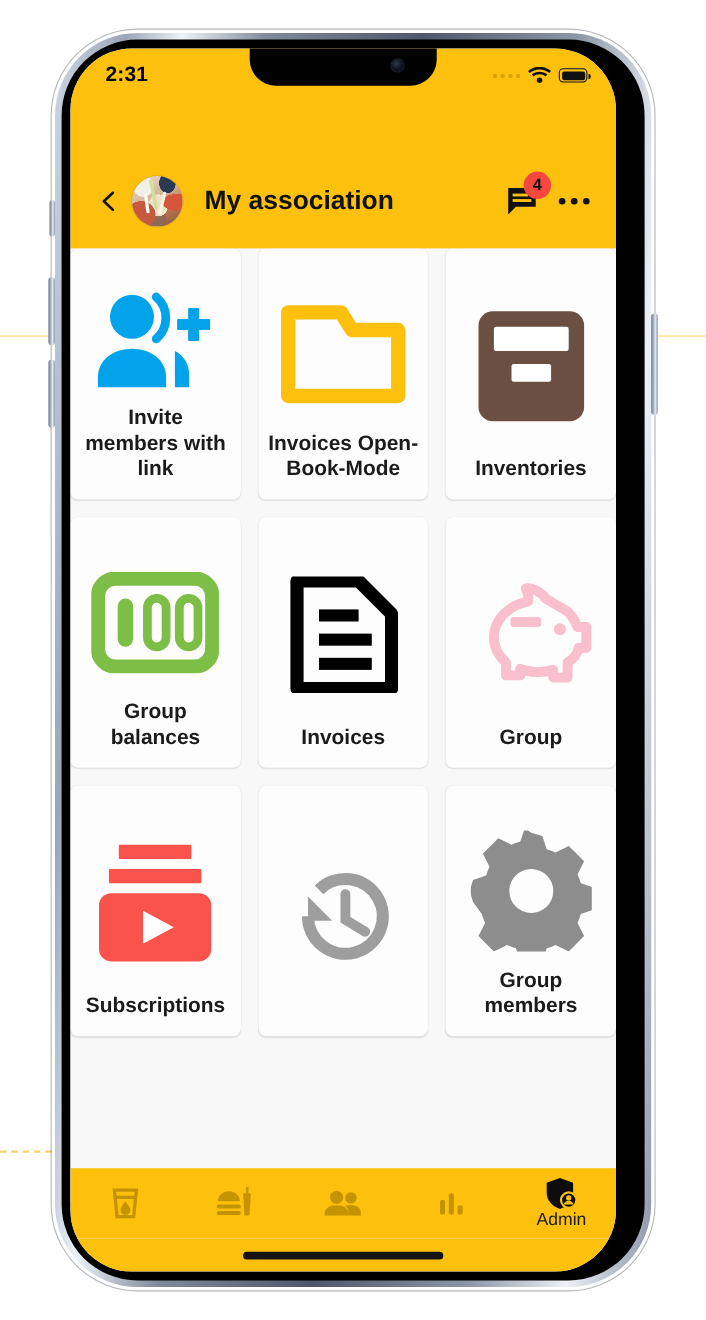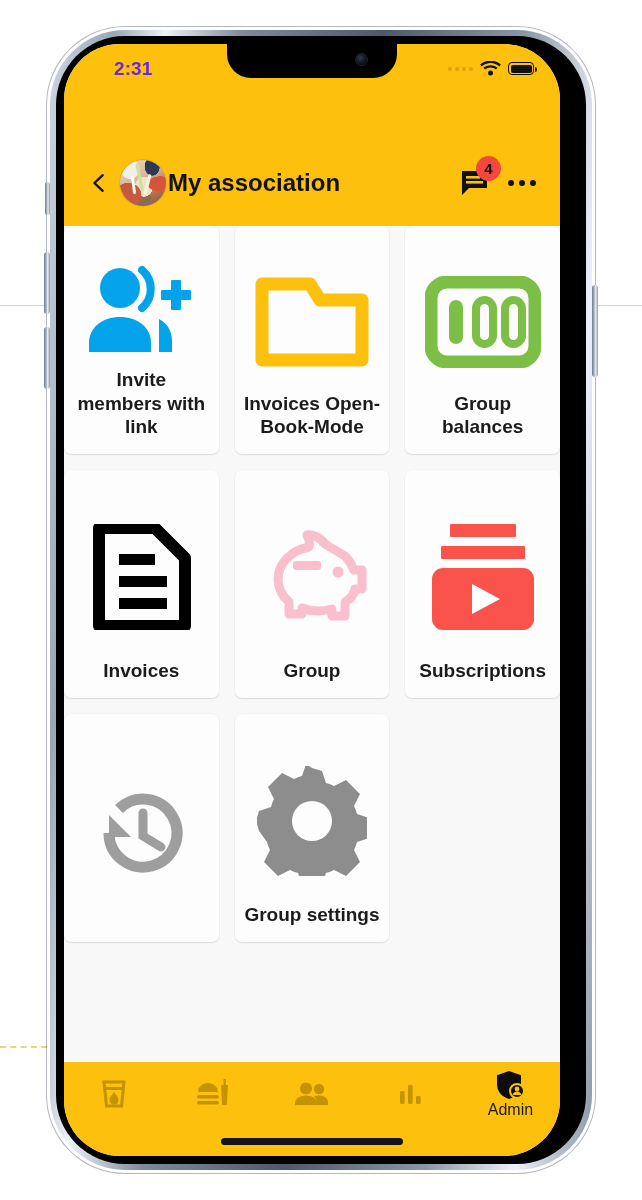--- a/index.html
+++ b/index.html
@@ -56,23 +56,22 @@
   .notch{
     position:absolute;left:50%;transform:translateX(-50%);top:-14px;
     width:170px;height:48px;background:#000;border-radius:0 0 24px 24px;
   }
   .notch-cam{
     position:absolute;right:30px;top:24px;width:11px;height:11px;border-radius:50%;
     background:radial-gradient(circle at 40% 35%,#2d3a48 0%,#10161d 55%,#05090c 100%);
     box-shadow:0 0 0 1px #1b232c;
   }
   .clock{
-    position:absolute;left:32px;top:14px;font-size:19px;font-weight:700;color:#6d28d9;
+    position:absolute;left:32px;top:14px;font-size:19px;font-weight:700;color:#000000;
     letter-spacing:.1px;
-    margin-left:18px;
   }
   .status-right{
     position:absolute;right:26px;top:17px;display:flex;align-items:center;gap:7px;
   }
   .sig-dots{display:flex;gap:3px;align-items:flex-end;}
   .sig-dots i{width:4px;height:4px;border-radius:50%;background:#d9a200;display:block;}
   .batt{
     width:26px;height:13px;border:1.6px solid #111;border-radius:4px;position:relative;
     box-sizing:border-box;
   }
@@ -101,21 +100,21 @@
       radial-gradient(ellipse at 88% 52%,#d4553c 0 22%,transparent 23%),
       radial-gradient(ellipse at 18% 76%,#c65a3f 0 24%,transparent 25%),
       radial-gradient(ellipse at 52% 58%,#efe2c6 0 26%,transparent 27%),
       radial-gradient(ellipse at 46% 92%,#8e6a52 0 28%,transparent 29%),
       linear-gradient(150deg,#e9ddc8 0%,#d9b89a 40%,#b9724f 70%,#7e5640 100%);
   }
   .ap2{left:40%;top:6%;width:7%;height:60%;background:#cfe0a0;transform:rotate(-12deg);}
   .ap3{left:56%;top:30%;width:6%;height:46%;background:#f6f2e4;transform:rotate(14deg);}
   .ap4{left:26%;top:34%;width:6%;height:40%;background:#fdfaf0;transform:rotate(-8deg);}
   .title{
-    font-size:24px;font-weight:700;color:#121212;margin-left:2px;white-space:nowrap;
+    font-size:24px;font-weight:700;color:#121212;margin-left:20px;white-space:nowrap;
   }
   .appbar-right{margin-left:auto;display:flex;align-items:center;gap:18px;}
   .chat-wrap{position:relative;width:30px;height:28px;cursor:pointer;}
   .badge{
     position:absolute;right:-11px;top:-13px;min-width:25px;height:25px;border-radius:50%;
     background:#F4473D;color:#111;font-size:15px;font-weight:700;
     display:flex;align-items:center;justify-content:center;box-sizing:border-box;padding:0 4px;
   }
   .kebab{display:flex;gap:5px;align-items:center;cursor:pointer;padding:4px 0;}
   .kebab i{width:6px;height:6px;border-radius:50%;background:#111;display:block;}
@@ -242,20 +241,30 @@
 
         <div class="tile">
           <div class="tile-icon">
             <svg width="120" height="96" viewBox="0 0 120 96">
               <path d="M10 10h48l10 16h42v60H10z" fill="none" stroke="#FCC00D" stroke-width="13" stroke-linejoin="round"></path>
             </svg>
           </div>
           <div class="tile-label">Invoices Open-Book-Mode</div>
         </div>
 
+        <div class="tile">
+          <div class="tile-icon">
+            <svg width="104" height="108" viewBox="0 0 104 108">
+              <rect x="4" y="4" width="96" height="100" rx="13" fill="#6B4F42"></rect>
+              <rect x="18" y="18" width="68" height="22" rx="2" fill="#fff"></rect>
+              <rect x="34" y="52" width="36" height="16" rx="2" fill="#fff"></rect>
+            </svg>
+          </div>
+          <div class="tile-label">Inventories</div>
+        </div>
 
         <div class="tile">
           <div class="tile-icon">
             <svg width="116" height="92" viewBox="0 0 116 92">
               <rect x="6" y="6" width="104" height="80" rx="16" fill="none" stroke="#7CBE46" stroke-width="13"></rect>
               <rect x="24" y="24" width="14" height="44" rx="7" fill="#7CBE46"></rect>
               <rect x="51" y="24" width="17" height="44" rx="8.5" fill="none" stroke="#7CBE46" stroke-width="8"></rect>
               <rect x="80" y="24" width="17" height="44" rx="8.5" fill="none" stroke="#7CBE46" stroke-width="8"></rect>
             </svg>
           </div>
@@ -311,21 +320,21 @@
         <div class="tile">
           <div class="tile-icon">
             <svg width="110" height="110" viewBox="0 0 110 110">
               <path d="M55 2l10 3 4 12a38 38 0 018 3l12-6 7 7 7 7-6 12a38 38 0 013 8l12 4 3 10-3 10-12 4
                        a38 38 0 01-3 8l6 12-7 7-7 7-12-6a38 38 0 01-8 3l-4 12-10 3-10-3-4-12a38 38 0 01-8-3
                        l-12 6-7-7-7-7 6-12a38 38 0 01-3-8L2 65 -1 55 2 45l12-4a38 38 0 013-8L11 21l7-7 7-7 12 6
                        a38 38 0 018-3l4-12z" fill="#8D8D8D"></path>
               <circle cx="55" cy="55" r="20" fill="#fdfdfd"></circle>
             </svg>
           </div>
-          <div class="tile-label">Group settings</div>
+          <div class="tile-label">Group members</div>
         </div>
 
       </div>
     </div>
 
     <div class="bottomnav" style="bottom:30px;">
       <div class="navitem">
         <svg width="28" height="30" viewBox="0 0 28 30">
           <path d="M4 3h20l-2.5 24H6.5z" fill="none" stroke="#C59200" stroke-width="3"></path>
           <rect x="4" y="8" width="20" height="3" fill="#C59200"></rect>

